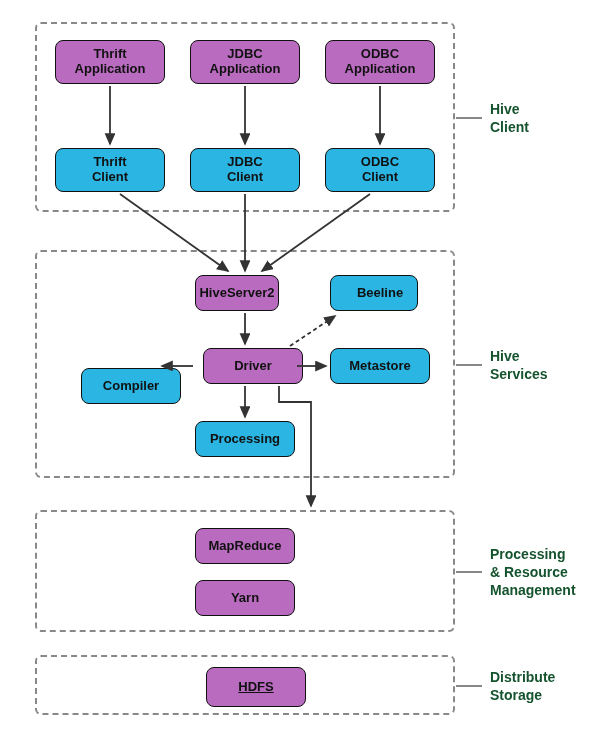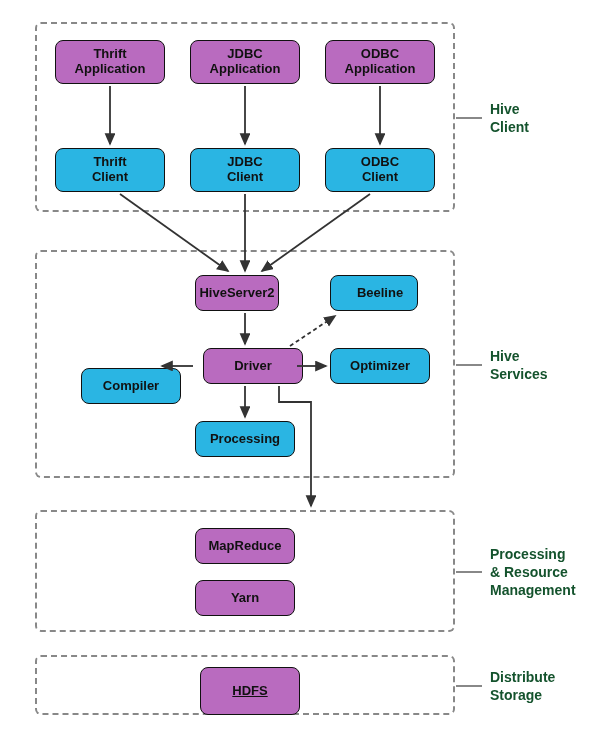--- a/index.html
+++ b/index.html
@@ -77,39 +77,39 @@
 <div class="container" style="left:35px; top:250px; width:420px; height:228px;"></div>
 <div class="tick" style="left:456px; top:364px; width:26px;"></div>
 <div class="section-label" style="left:490px; top:347px; white-space:pre;">Hive
 Services</div>
 
 <div class="box purple" style="left:195px; top:275px; width:84px; height:36px;">HiveServer2</div>
 <div class="box blue" style="left:330px; top:275px; width:88px; height:36px;padding-left:16px;">Beeline</div>
 
 <div class="box blue" style="left:58px; top:368px; width:100px; height:36px;margin-left:23px;">Compiler</div>
 <div class="box purple" style="left:195px; top:348px; width:100px; height:36px;margin-left:8px;">Driver</div>
-<div class="box blue" style="left:330px; top:348px; width:100px; height:36px;">Optimizer</div>
+<div class="box blue" style="left:330px; top:348px; width:100px; height:36px;">Metastore</div>
 
 <div class="box blue" style="left:195px; top:421px; width:100px; height:36px;">Processing</div>
 
 <div class="container" style="left:35px; top:510px; width:420px; height:122px;"></div>
 <div class="tick" style="left:456px; top:571px; width:26px;"></div>
 <div class="section-label" style="left:490px; top:545px; white-space:pre;">Processing
 &amp; Resource
 Management</div>
 
 <div class="box purple" style="left:195px; top:528px; width:100px; height:36px;">MapReduce</div>
 <div class="box purple" style="left:195px; top:580px; width:100px; height:36px;text-align:right;">Yarn</div>
 
 <div class="container" style="left:35px; top:655px; width:420px; height:60px;"></div>
 <div class="tick" style="left:456px; top:685px; width:26px;"></div>
 <div class="section-label" style="left:490px; top:668px; white-space:pre;">Distribute
 Storage</div>
 
-<div class="box purple" style="left:200px; top:667px; width:100px; height:48px;text-decoration:underline;">HDFS</div>
+<div class="box purple" style="left:206px; top:667px; width:100px; height:40px;text-decoration:underline;">HDFS</div>
 
 <svg class="arrows">
   <defs>
     <marker id="ah" markerWidth="8" markerHeight="8" refX="6" refY="3" orient="auto">
       <path d="M0,0 L7,3 L0,6 Z" fill="#333"></path>
     </marker>
   </defs>
 
   <line class="arrow-line" x1="110" y1="86" x2="110" y2="144" marker-end="url(#ah)"></line>
   <line class="arrow-line" x1="245" y1="86" x2="245" y2="144" marker-end="url(#ah)"></line>

